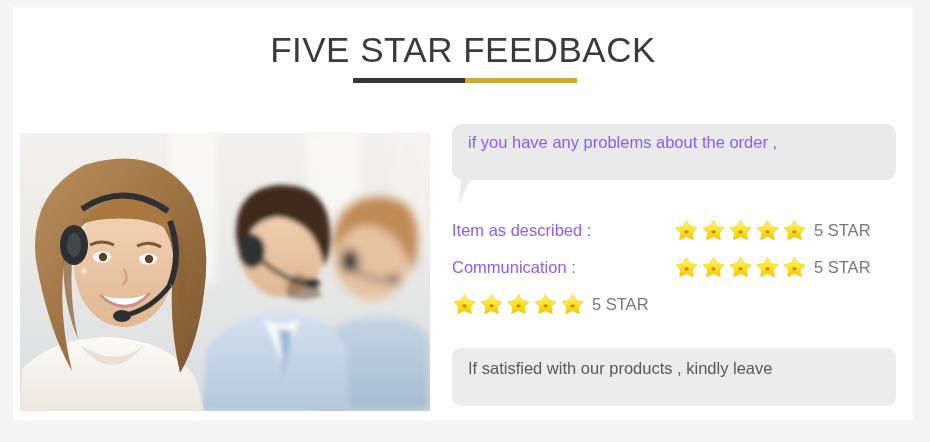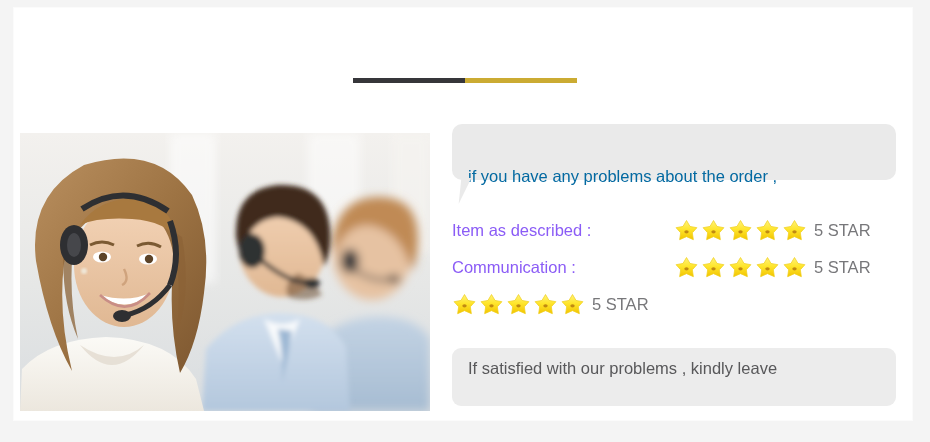--- a/index.html
+++ b/index.html
@@ -81,24 +81,23 @@
     top: 0;
     width: 444px;
     height: 56px;
     background: #eaeaea;
     border-radius: 10px;
     box-sizing: border-box;
     padding: 8px 0 0 16px;
   }
   .speech-bubble .line {
     font-size: 16.5px;
-    color: #0369a1;
+    color: #8b5cf6;
     line-height: 21px;
     white-space: nowrap;
-    margin-top: 34px;
   }
   .bubble-tail {
     position: absolute;
     left: 8px;
     top: 54px;
     width: 0;
     height: 0;
     border-left: 10px solid #eaeaea;
     border-bottom: 26px solid transparent;
     transform: skewX(-6deg);
@@ -154,20 +153,21 @@
     line-height: 22px;
     white-space: nowrap;
   }
 </style>
 </head>
 <body>
 
 <div class="banner">
 
   <div class="header">
+    <div class="page-title">FIVE STAR FEEDBACK</div>
     <div class="title-rule">
       <div class="rule-dark"></div>
       <div class="rule-gold"></div>
     </div>
   </div>
 
   <div class="photo">
     <svg viewBox="0 0 410 278" xmlns="http://www.w3.org/2000/svg">
       <defs>
         <linearGradient id="bgWall" x1="0" y1="0" x2="0" y2="1">
@@ -361,17 +361,17 @@
               <path d="M12 2.4 L15.4 8.1 L22 9.3 L17.6 14.2 L18.6 20.8 L12 17.9 L5.4 20.8 L6.4 14.2 L2 9.3 L8.6 8.1 Z" fill="url(#sg1)" stroke="#f0cf1a" stroke-width="0.7" stroke-linejoin="round"></path>
               <ellipse cx="12" cy="13.3" rx="2.1" ry="1.5" fill="#c08a12"></ellipse>
             </svg>
         </div>
         <div class="rating-value">5 STAR</div>
       </div>
 
     </div>
 
     <div class="note-box">
-      <div class="line">If satisfied with our problems ,  kindly leave</div>
+      <div class="line">If satisfied with our products ,  kindly leave</div>
     </div>
 
   </div>
 </div>
 
 </body></html>

